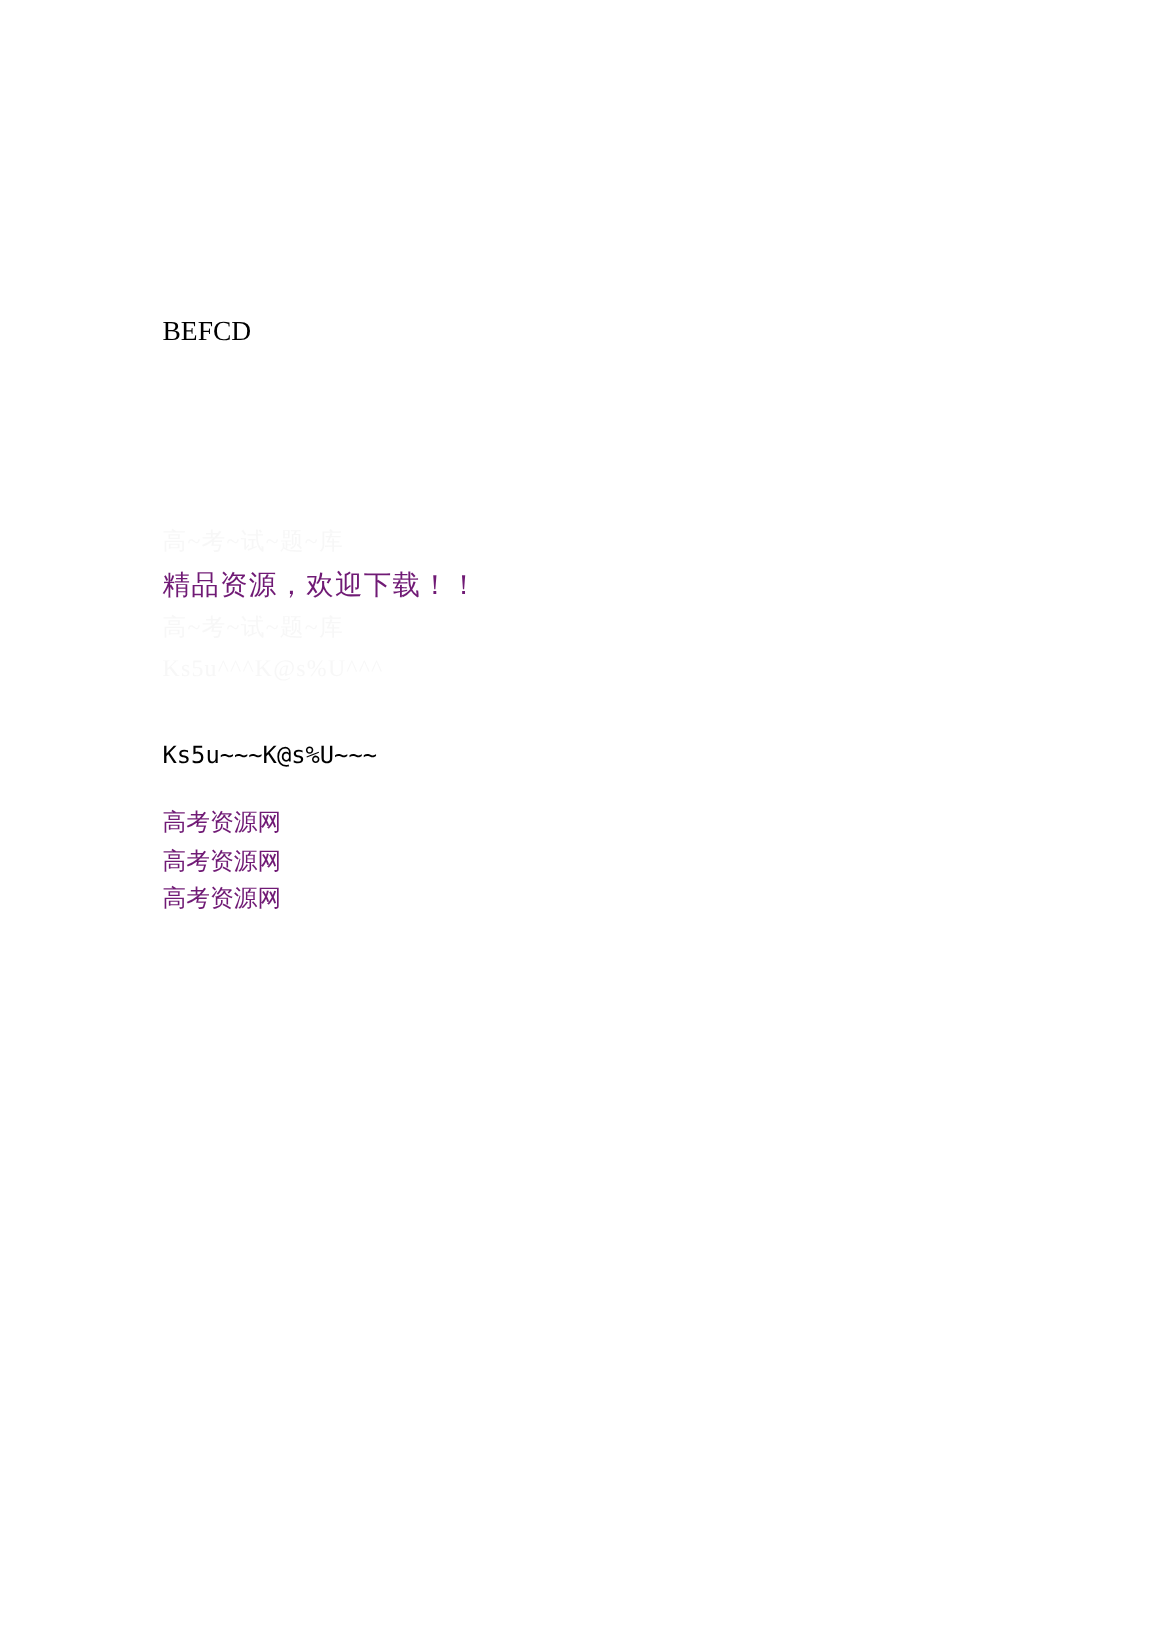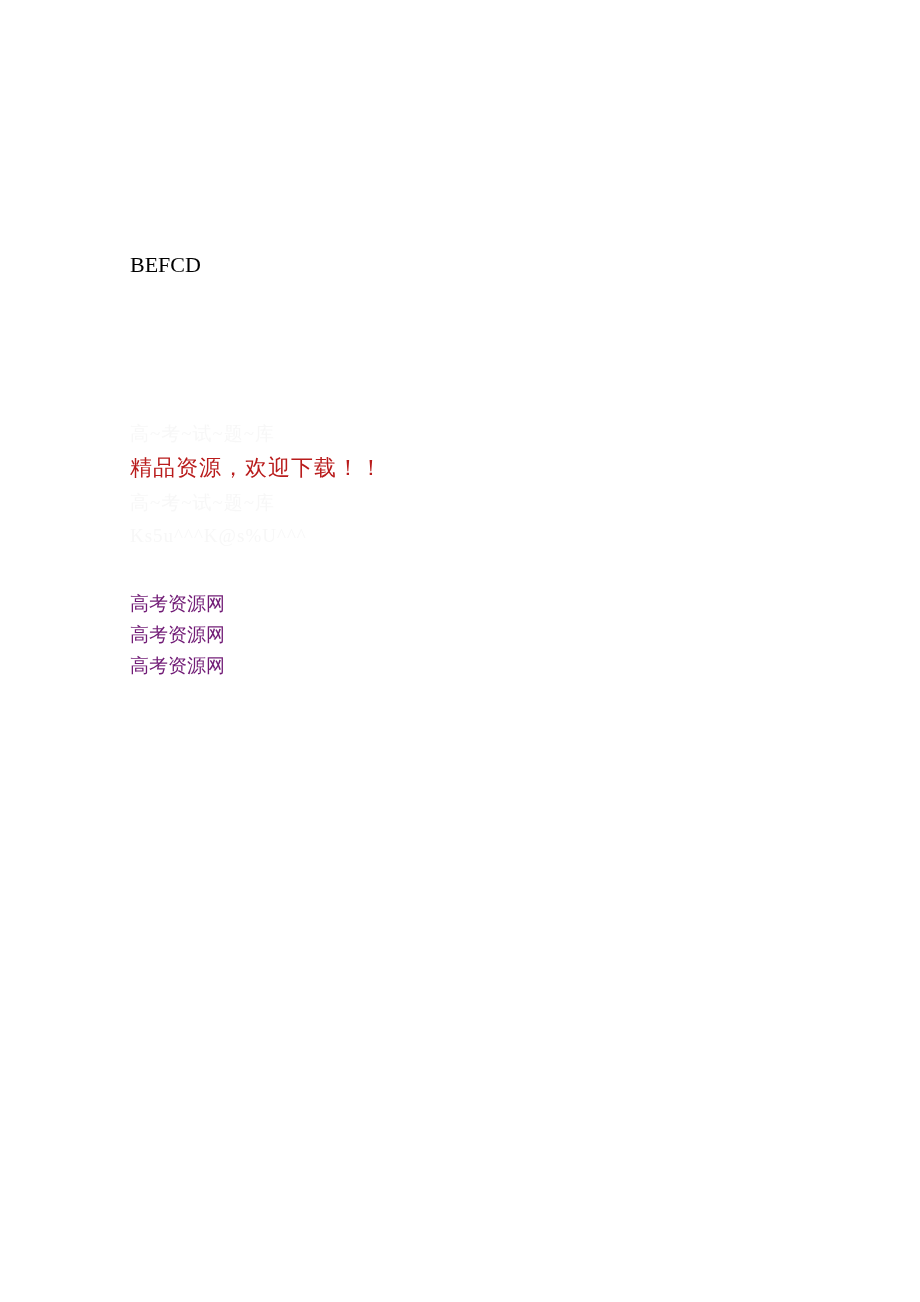--- a/index.html
+++ b/index.html
@@ -28,21 +28,21 @@
       margin-bottom: 140px;
     }
     .faint-line {
       font-size: 19px;
       color: rgba(200, 200, 200, 0.15);
       margin-bottom: 6px;
       letter-spacing: 1px;
     }
     .blue-line {
       font-size: 22px;
-      color: #b91c1c;
+      color: #701a75;
       font-family: "SimSun", "宋体", serif;
       margin-top: 2px;
       margin-bottom: 6px;
       letter-spacing: 1px;
     }
     .faint-group {
       margin-bottom: 42px;
     }
     .code-string {
       font-size: 19px;
@@ -65,17 +65,18 @@
 
   <div class="line faint-line">高~考~试~题~库</div>
 
   <div class="line blue-line">精品资源，欢迎下载！！</div>
 
   <div class="faint-group">
     <div class="line faint-line">高~考~试~题~库</div>
     <div class="line faint-line">Ks5u^^^K@s%U^^^</div>
   </div>
 
+  <div class="line code-string">Ks5u~~~K@s%U~~~</div>
 
   <div class="line repeat-line">高考资源网</div>
   <div class="line repeat-line">高考资源网</div>
   <div class="line repeat-line">高考资源网</div>
 </div>
 
 </body></html>

